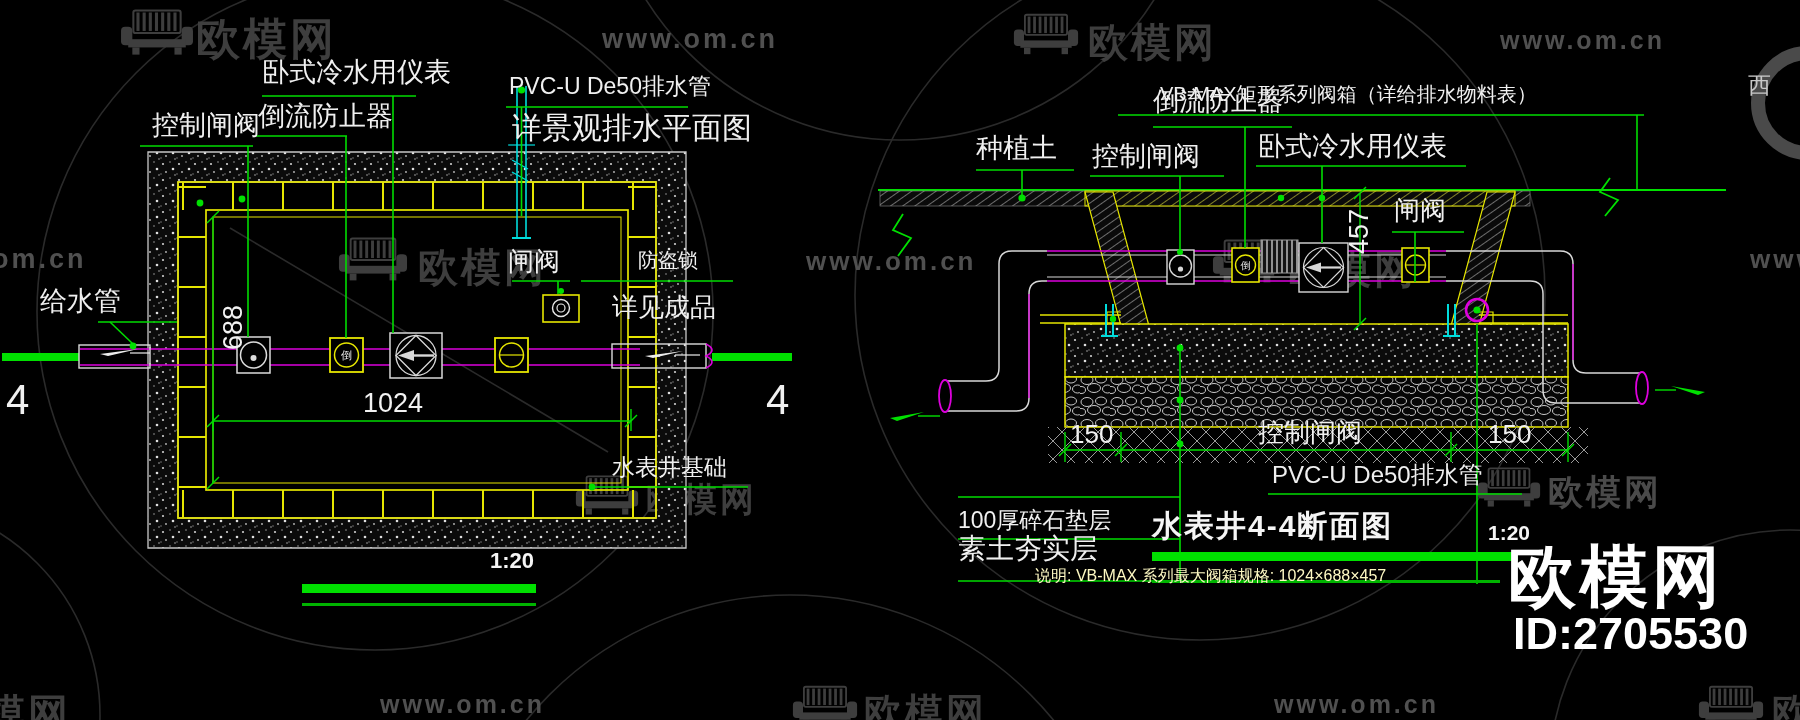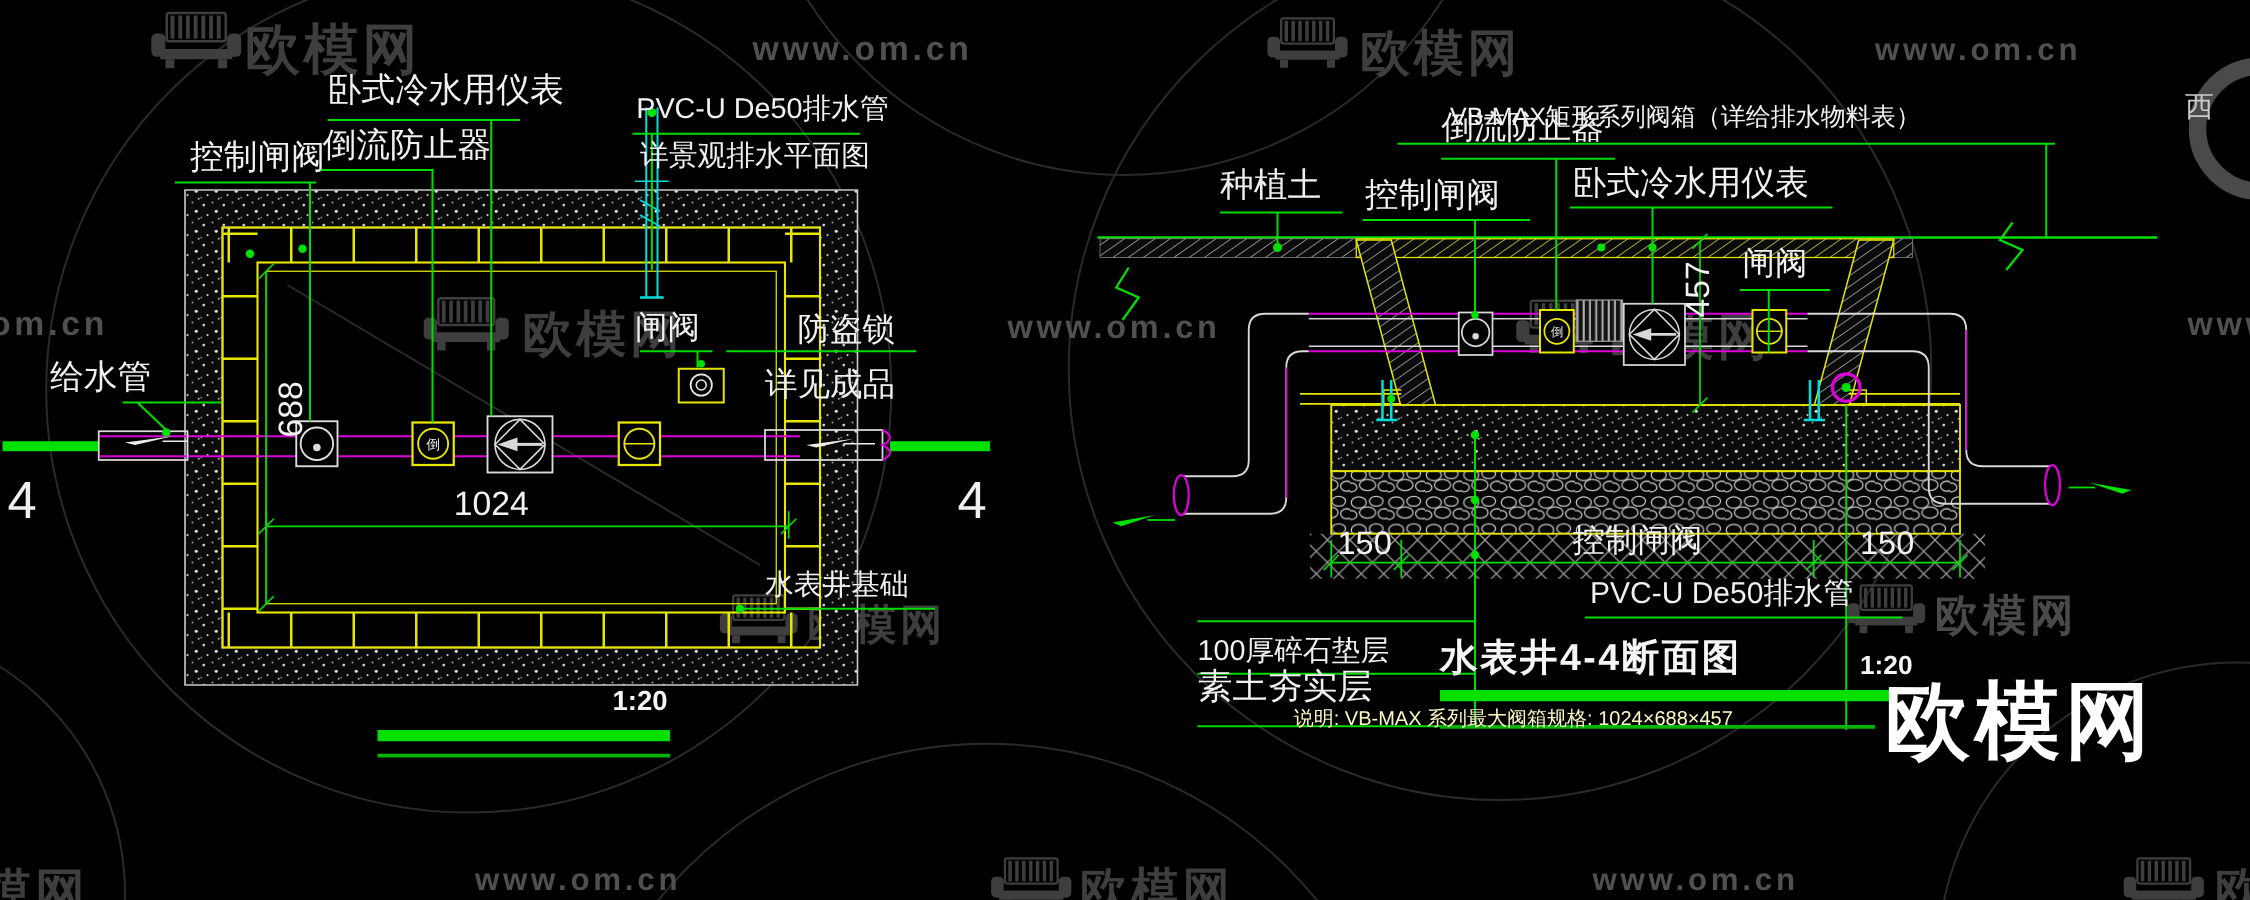--- a/index.html
+++ b/index.html
@@ -359,24 +359,24 @@
 
       <rect x="1152" y="552" width="366" height="9" fill="#00e000"></rect>
       <rect x="1152" y="580" width="348" height="3" fill="#00b400"></rect>
     </g>
   </svg>
 
   <div class="lbl" style="left:262px;top:58px;font-size:27px">卧式冷水用仪表</div>
   <div class="lbl" style="left:258px;top:102px;font-size:27px">倒流防止器</div>
   <div class="lbl" style="left:152px;top:111px;font-size:27px">控制闸阀</div>
   <div class="lbl" style="left:509px;top:74px;font-size:23px">PVC-U De50排水管</div>
-  <div class="lbl" style="left:512px;top:112px;font-size:23px">详景观排水平面图</div>
+  <div class="lbl" style="left:512px;top:112px;font-size:30px">详景观排水平面图</div>
   <div class="lbl" style="left:40px;top:287px;font-size:27px">给水管</div>
   <div class="lbl" style="left:508px;top:248px;font-size:26px">闸阀</div>
-  <div class="lbl" style="left:638px;top:250px;font-size:26px">防盗锁</div>
+  <div class="lbl" style="left:638px;top:250px;font-size:20px">防盗锁</div>
   <div class="lbl" style="left:612px;top:294px;font-size:26px">详见成品</div>
   <div class="lbl" style="left:612px;top:455px;font-size:23px">水表井基础</div>
   <div class="dim" style="left:363px;top:390px;font-size:27px">1024</div>
   <div class="dim rot" style="left:198px;top:314px;width:70px;font-size:27px">688</div>
   <div class="lbl" style="left:6px;top:378px;font-size:42px">4</div>
   <div class="lbl" style="left:766px;top:378px;font-size:42px">4</div>
   <div class="ttl" style="left:490px;top:548px;font-size:22px;letter-spacing:0">1:20</div>
 
   <div class="lbl" style="left:976px;top:134px;font-size:27px">种植土</div>
   <div class="lbl" style="left:1092px;top:142px;font-size:27px">控制闸阀</div>
@@ -389,14 +389,15 @@
   <div class="dim" style="left:1488px;top:421px;font-size:26px">150</div>
   <div class="lbl" style="left:1258px;top:419px;font-size:26px">控制闸阀</div>
   <div class="lbl" style="left:1272px;top:462px;font-size:24px">PVC-U De50排水管</div>
   <div class="lbl" style="left:958px;top:508px;font-size:23px">100厚碎石垫层</div>
   <div class="lbl" style="left:958px;top:534px;font-size:28px">素土夯实层</div>
   <div class="ttl" style="left:1152px;top:506px;font-size:30px">水表井4-4断面图</div>
   <div class="ttl" style="left:1488px;top:521px;font-size:21px;letter-spacing:0">1:20</div>
   <div class="lbl" style="left:1035px;top:568px;font-size:16px;color:#fef9c3">说明: VB-MAX 系列最大阀箱规格: 1024×688×457</div>
 
   <div class="wm-big" style="left:1508px;top:532px;font-size:68px;letter-spacing:4px">欧模网</div>
+  <div class="wm-big" style="left:1513px;top:608px;font-size:45px">ID:2705530</div>
 
 </div>
 
 </body></html>

